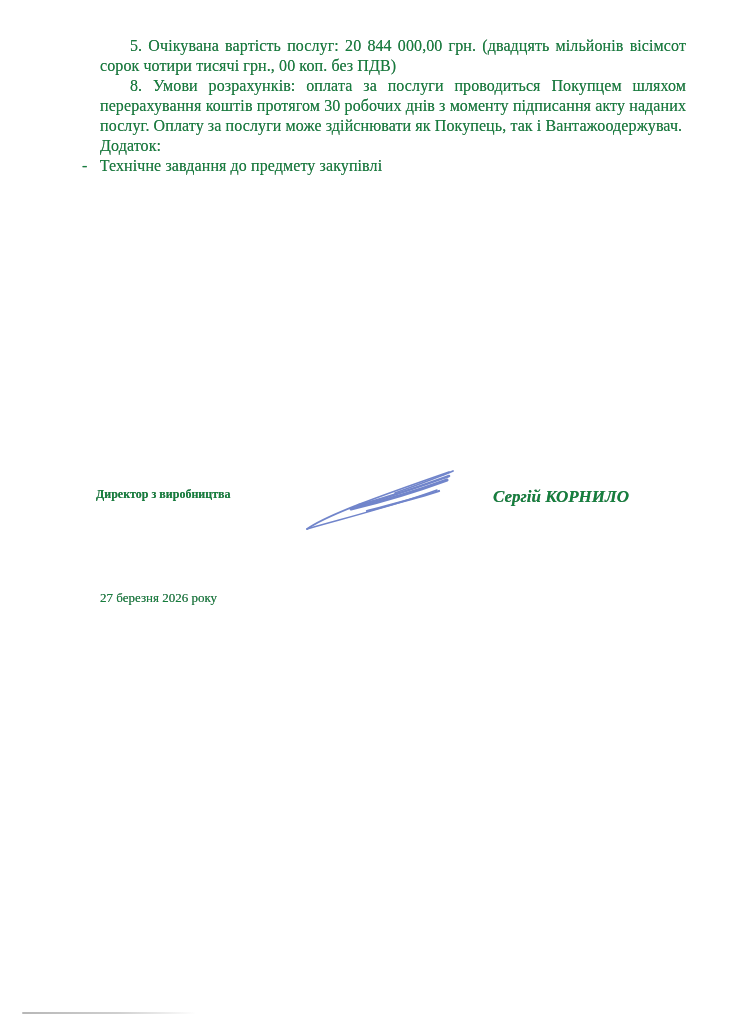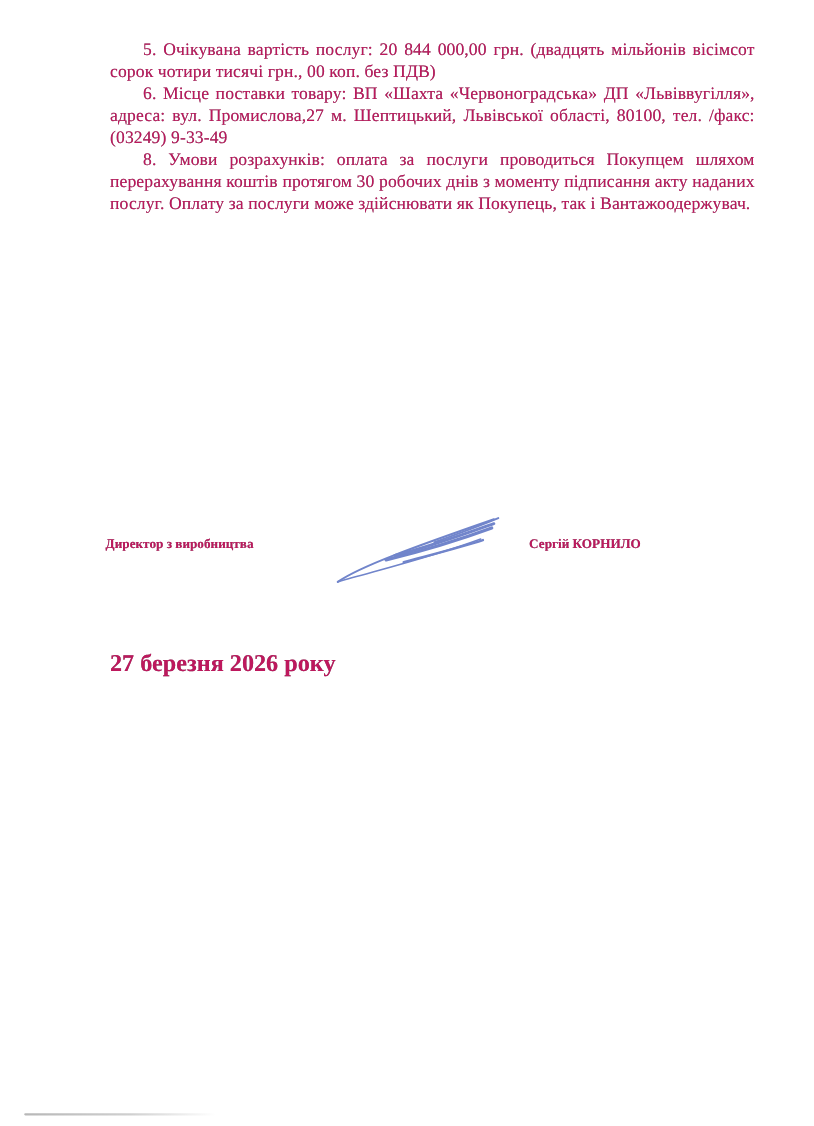--- a/index.html
+++ b/index.html
@@ -3,21 +3,21 @@
 <meta charset="utf-8">
 <style>
   html, body { margin: 0; padding: 0; background: #ffffff; }
   .page {
     position: relative;
     width: 699px;
     height: 1024px;
     background: #ffffff;
     overflow: hidden;
     font-family: "Liberation Serif", "DejaVu Serif", serif;
-    color: #be185d;
+    color: #15803d;
   }
   
   .right-strip {
     position: absolute;
     left: 710px; top: 0;
     width: 30px; height: 1024px;
     background: #faf8f1;
     border-left: 1px solid #e9e5d9;
   }
   .right-inner-line {
@@ -56,51 +56,52 @@
   
   .sig-role {
     position: absolute;
     left: 96px; top: 487px;
     font-size: 12px;
     font-weight: bold;
     text-shadow: 0 0 0.5px rgba(83,86,91,0.75);
   }
   .sig-name {
     position: absolute;
-    left: 481px; top: 487px;
-    font-size: 12px;
+    left: 493px; top: 487px;
+    font-size: 17px;
     font-weight: bold;
     text-shadow: 0 0 0.5px rgba(83,86,91,0.75);
+    font-style: italic;
   }
   .sig-ink {
     position: absolute;
     left: 299px; top: 464px;
     width: 158px; height: 70px;
   }
   .date-line {
     position: absolute;
     left: 100px; top: 590px;
-    font-size: 22px;
+    font-size: 13px;
     text-shadow: 0 0 0.5px rgba(83,86,91,0.75);
-    font-weight: bold;
   }
 </style>
 </head>
 <body>
 
 <div class="page">
 
   <div class="right-strip"></div>
   <div class="right-inner-line"></div>
   <div class="bottom-line"></div>
 
   <div class="content">
     <p>5. Очікувана вартість послуг:  20 844 000,00  грн. (двадцять мільйонів вісімсот сорок чотири тисячі грн., 00 коп. без ПДВ)</p>
-    <p>6. Місце поставки товару: ВП «Шахта «Червоноградська» ДП «Львіввугілля», адреса: вул. Промислова,27 м. Шептицький, Львівської області, 80100, тел. /факс: (03249) 9-33-49</p>
     <p>8. Умови розрахунків: оплата за послуги проводиться Покупцем шляхом перерахування коштів протягом 30 робочих днів з моменту підписання акту наданих послуг. Оплату за послуги може здійснювати як Покупець, так і Вантажоодержувач.</p>
+    <p class="no-indent">Додаток:</p>
+    <p class="hang">-   Технічне завдання до предмету закупівлі</p>
   </div>
 
   <div class="sig-role">Директор з виробництва</div>
 
   <svg class="sig-ink" viewBox="0 0 158 68" fill="none" xmlns="http://www.w3.org/2000/svg">
     <path stroke-width="1.8" stroke-linecap="round" d="M8,64 C28,50 78,32 150,7" stroke="#7185cb"></path>
     <path stroke-width="1.4" stroke-linecap="round" d="M8,64 C42,54 92,42 138,25" stroke="#7185cb"></path>
     <path stroke-width="3" stroke-linecap="round" d="M52,44 C85,36 118,26 148,15" stroke="#7185cb"></path>
     <path stroke-width="2.6" stroke-linecap="round" d="M60,40 C92,32 122,21 150,11" stroke="#7185cb"></path>
     <path stroke-width="2.2" stroke-linecap="round" d="M68,46 C98,38 122,32 140,26" stroke="#7185cb"></path>

